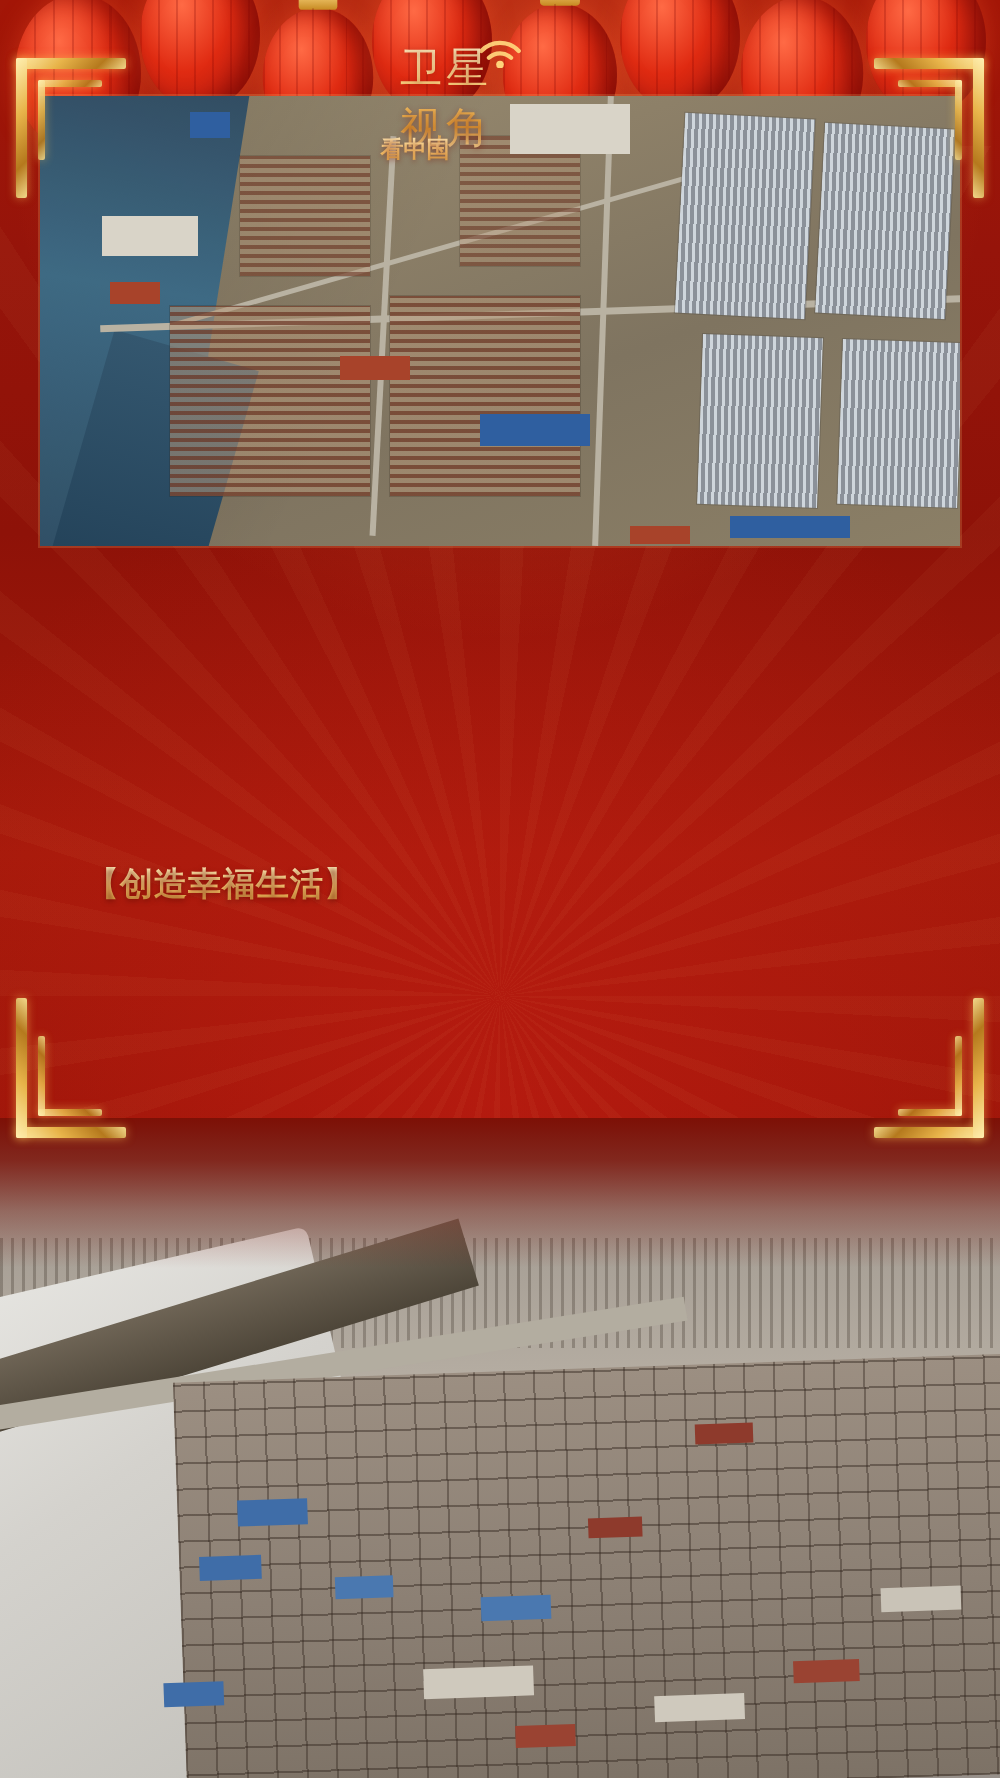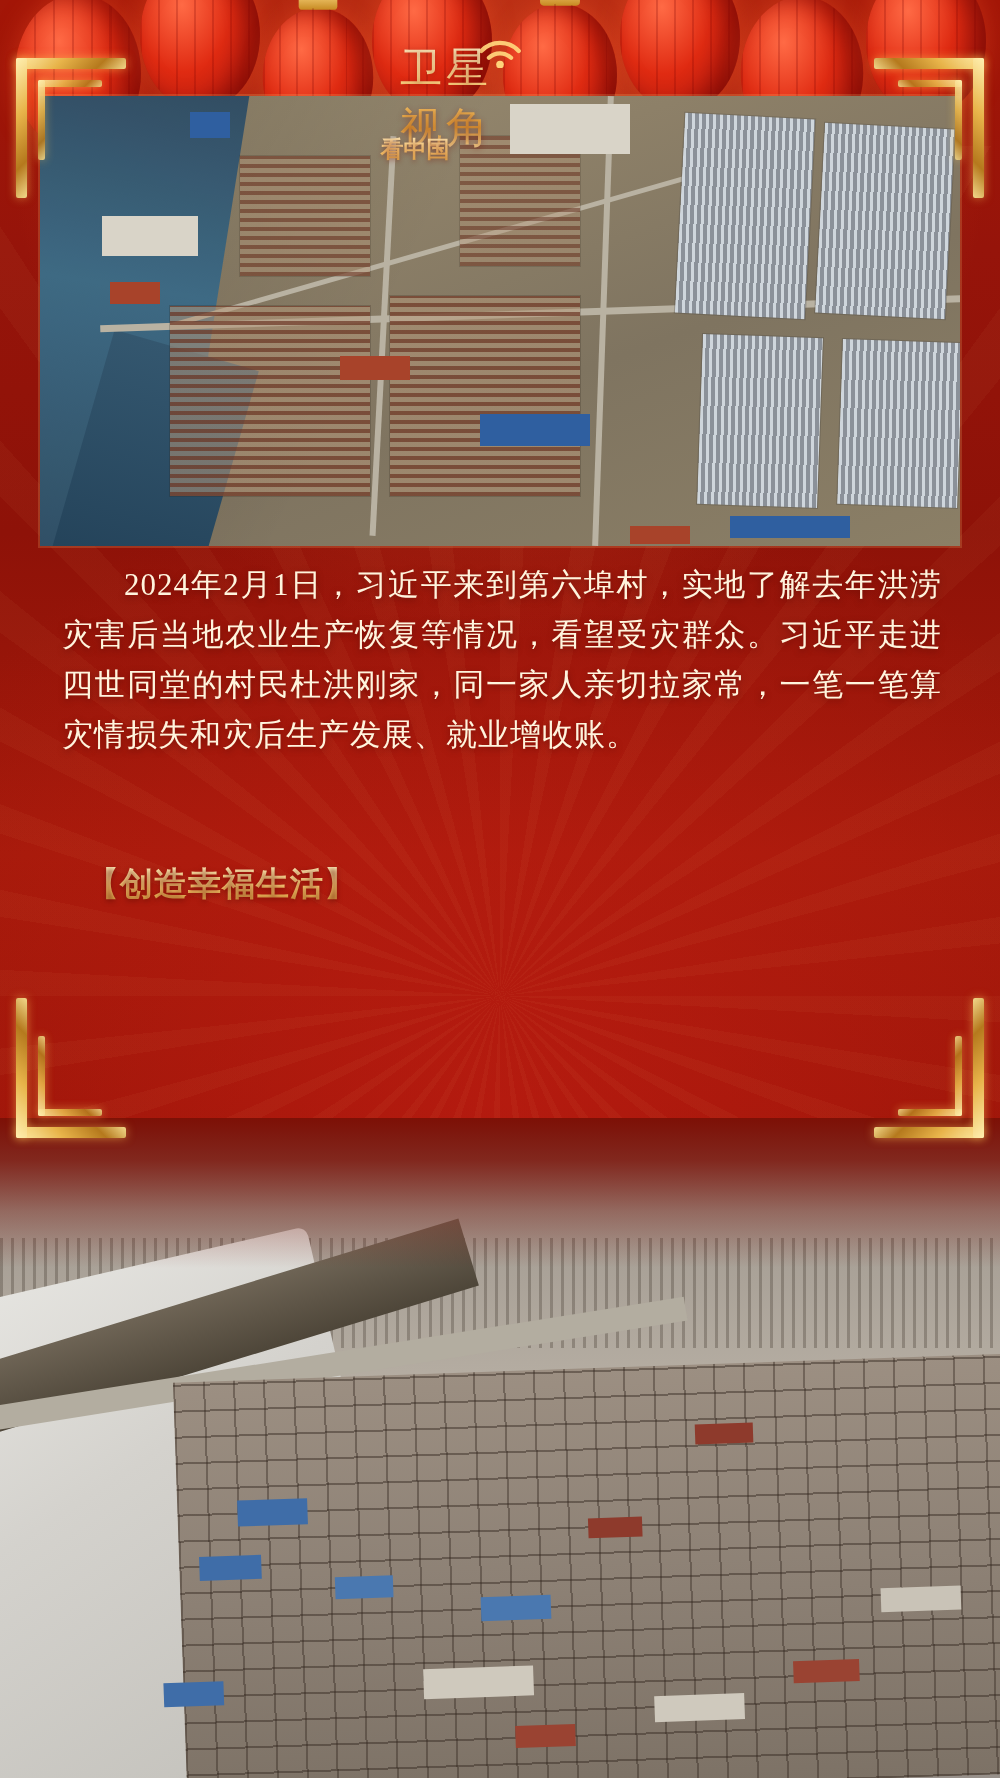--- a/index.html
+++ b/index.html
@@ -479,21 +479,20 @@
         <path d="M10 34 A30 30 0 0 1 54 34" opacity="0.95"></path>
         <path d="M19 42 A19 19 0 0 1 45 42" opacity="0.95"></path>
       </g>
       <circle cx="32" cy="50" r="4.5" fill="#ffd37a"></circle>
     </svg>
     <div class="title-main">卫星
 视角</div>
     <div class="title-sub">看中国</div>
   </div>
 
-  <div class="para">2024年2月1日，习近平来到第六埠村，实地了解去年洪涝灾害后当地农业生产恢复等情况，看望受灾群众。习近平走进四世同堂的村民杜洪刚家，同一家人亲切拉家常，一笔一笔算灾情损失和灾后生产发展、就业增收账。</div>
 
 
   <div class="quote-head">【创造幸福生活】</div>
 
   <div class="photo-bottom">
     <div class="pb-sky"></div>
     <div class="pb-trees"></div>
     <div class="pb-ice"></div>
     <div class="pb-bank"></div>
     <div class="pb-road"></div>

